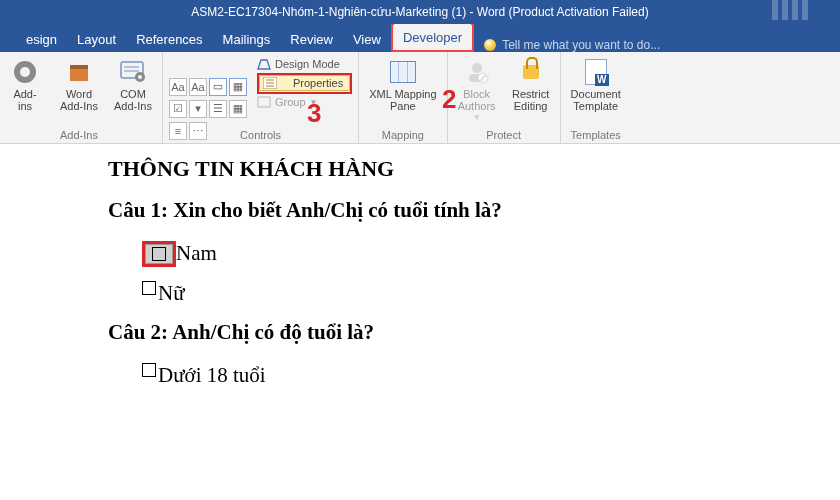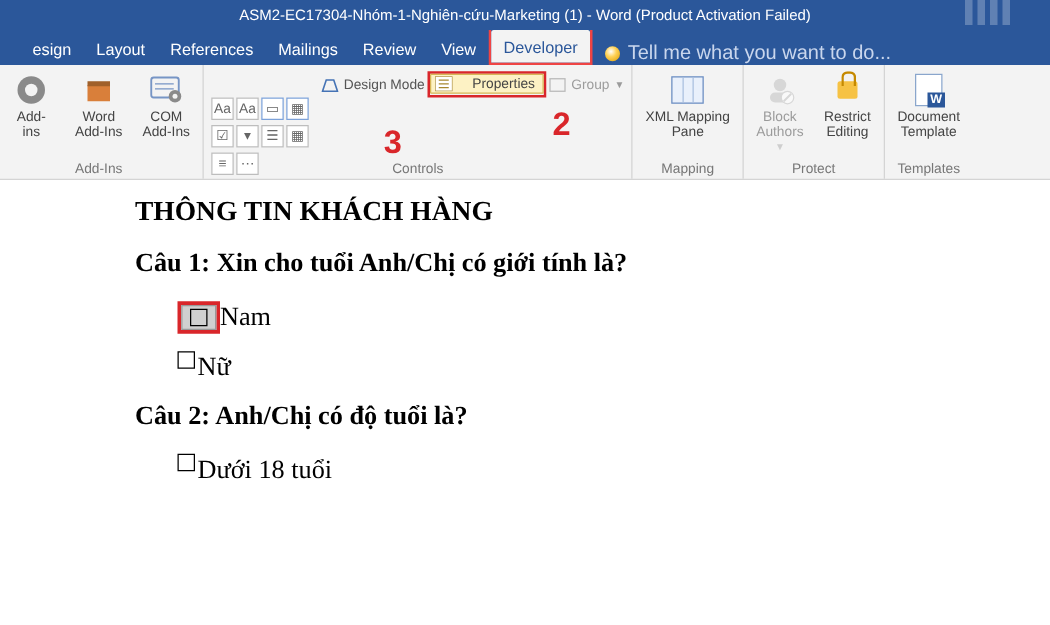--- a/index.html
+++ b/index.html
@@ -45,21 +45,21 @@
     border-top-left-radius: 2px;
     border-top-right-radius: 2px;
   }
   .tab-box { border: 2px solid #ef4444; }
   .tell-me {
     display: flex;
     align-items: center;
     gap: 6px;
     color: #c9d6ed;
     margin-left: 10px;
-    font-size: 16px;
+    font-size: 12px;
   }
   .bulb {
     width: 12px; height: 12px; border-radius: 50%;
     background: radial-gradient(circle at 40% 35%, #fff 0%, #ffd257 40%, #d99a00 100%);
     display: inline-block;
   }
 
   .ribbon {
     background: #f3f3f3;
     border-bottom: 1px solid #d4d4d4;
@@ -250,21 +250,21 @@
           <span class="mini">☑</span>
           <span class="mini">▾</span>
           <span class="mini">☰</span>
           <span class="mini">▦</span>
         </div>
         <div class="tiny-row">
           <span class="mini">≡</span>
           <span class="mini">⋯</span>
         </div>
       </div>
-      <div style="display:flex;flex-direction:row;gap:2px;align-items:center">
+      <div style="display:flex;flex-direction:column;gap:2px;align-items:flex-start">
         <div class="designmode">
           <svg width="14" height="14">
               <polygon points="1,12 4,3 10,3 13,12" fill="none" stroke="#4573b5" stroke-width="1.3"></polygon>
             </svg>
           <span>Design Mode</span>
         </div>
         <span class="props-box">
           <span class="props-btn">
             <svg width="14" height="12">
                 <rect x="0" y="0" width="14" height="12" fill="#fff" stroke="#a7882f"></rect>
@@ -343,21 +343,21 @@
     <div class="group-label">Templates</div>
   </div>
 
   <div class="num-annot n2" style="top:32px;left:442px">2</div>
   <div class="num-annot n3" style="top:46px;left:307px">3</div>
 </div>
 
 <div class="doc-area">
   <div class="heading">THÔNG TIN KHÁCH HÀNG</div>
 
-  <div class="question">Câu 1: Xin cho tuổi Anh/Chị có giới tính là?</div>
+  <div class="question">Câu 1: Xin cho biết Anh/Chị có tuổi tính là?</div>
 
   <div class="option">
     <span class="sel-box">
       <span class="selected-wrap">
         <span class="cb"></span>
       </span>
     </span>
       <span>Nam</span>
   </div>
 

